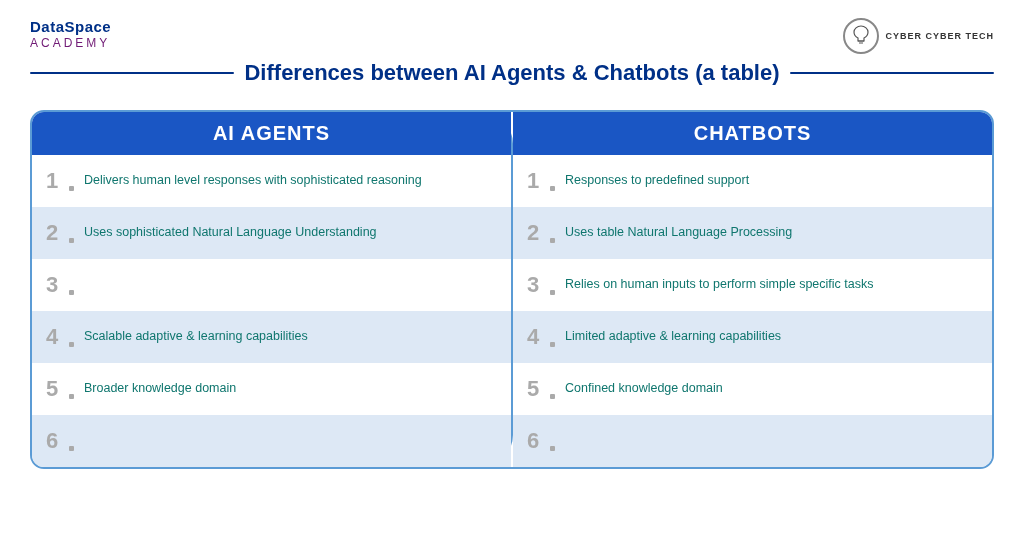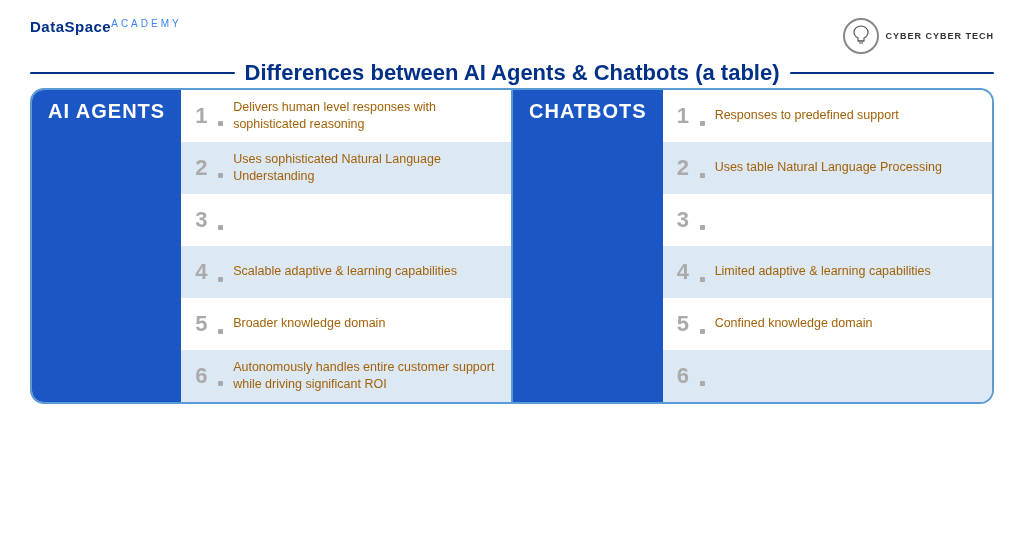--- a/index.html
+++ b/index.html
@@ -22,35 +22,35 @@
     
     .header {
       display: flex;
       justify-content: space-between;
       align-items: flex-start;
       margin-bottom: 6px;
     }
 
     .logo-area {
       display: flex;
-      flex-direction: row;
+      flex-direction: column;
     }
 
     .logo-top {
       font-size: 15px;
       font-weight: 800;
       color: #003087;
       letter-spacing: 0.5px;
       line-height: 1.2;
     }
 
     .logo-bottom {
-      font-size: 10px;
+      font-size: 12px;
       font-weight: 400;
-      color: #3b82f6;
+      color: #701a75;
       letter-spacing: 3px;
     }
 
     .brand-right {
       display: flex;
       align-items: center;
       gap: 6px;
     }
 
     .brand-circle {
@@ -73,22 +73,22 @@
       font-size: 9px;
       font-weight: 700;
       color: #333;
       letter-spacing: 1px;
     }
 
     
     .title-row {
       display: flex;
       align-items: center;
-      justify-content: space-between;
-      margin-bottom: 2px;
+      justify-content: flex-end;
+      margin-bottom: 24px;
       gap: 10px;
     }
 
     .title-line {
       flex: 1;
       height: 2px;
       background: #003087;
       border-radius: 2px;
     }
 
@@ -110,21 +110,22 @@
     }
 
     .table-columns {
       display: flex;
       flex: 1;
     }
 
     .column {
       flex: 1;
       display: flex;
-      flex-direction: row;
+      flex-direction: column;
+      border-radius: 32px;
     }
 
     .column-left {
       border-right: 2px solid #5b9bd5;
     }
 
     .col-header {
       background: #1a56c4;
       padding: 10px 16px;
       text-align: center;
@@ -175,21 +176,21 @@
       height: 5px;
       background: #aaa;
       border-radius: 1px;
       position: absolute;
       bottom: 1px;
       right: 0px;
     }
 
     .row-text {
       font-size: 12.5px;
-      color: #a16207;
+      color: #0f766e;
       line-height: 1.4;
       font-weight: 500;
     }
   </style>
 </head>
 <body>
 
 <div class="page">
 
   <div class="header">
@@ -237,40 +238,40 @@
             <div class="row-item shaded">
               <span class="row-number">4<span class="dot-square"></span></span>
               <span class="row-text">Scalable  adaptive &amp; learning capabilities</span>
             </div>
             <div class="row-item white">
               <span class="row-number">5<span class="dot-square"></span></span>
               <span class="row-text">Broader knowledge domain</span>
             </div>
             <div class="row-item shaded">
               <span class="row-number">6<span class="dot-square"></span></span>
-              <span class="row-text">Autonomously handles entire customer support while driving significant ROI</span>
             </div>
           </div>
       </div>
 
       <div class="column">
         <div class="col-header">
           <span class="col-header-text">CHATBOTS</span>
         </div>
         <div class="rows-container" id="right-rows">
             <div class="row-item white">
               <span class="row-number">1<span class="dot-square"></span></span>
               <span class="row-text">Responses to predefined support</span>
             </div>
             <div class="row-item shaded">
               <span class="row-number">2<span class="dot-square"></span></span>
               <span class="row-text">Uses table Natural Language Processing</span>
             </div>
             <div class="row-item white">
               <span class="row-number">3<span class="dot-square"></span></span>
+              <span class="row-text">Relies on human inputs to perform simple specific tasks</span>
             </div>
             <div class="row-item shaded">
               <span class="row-number">4<span class="dot-square"></span></span>
               <span class="row-text">Limited adaptive &amp; learning capabilities</span>
             </div>
             <div class="row-item white">
               <span class="row-number">5<span class="dot-square"></span></span>
               <span class="row-text">Confined knowledge domain</span>
             </div>
             <div class="row-item shaded">

